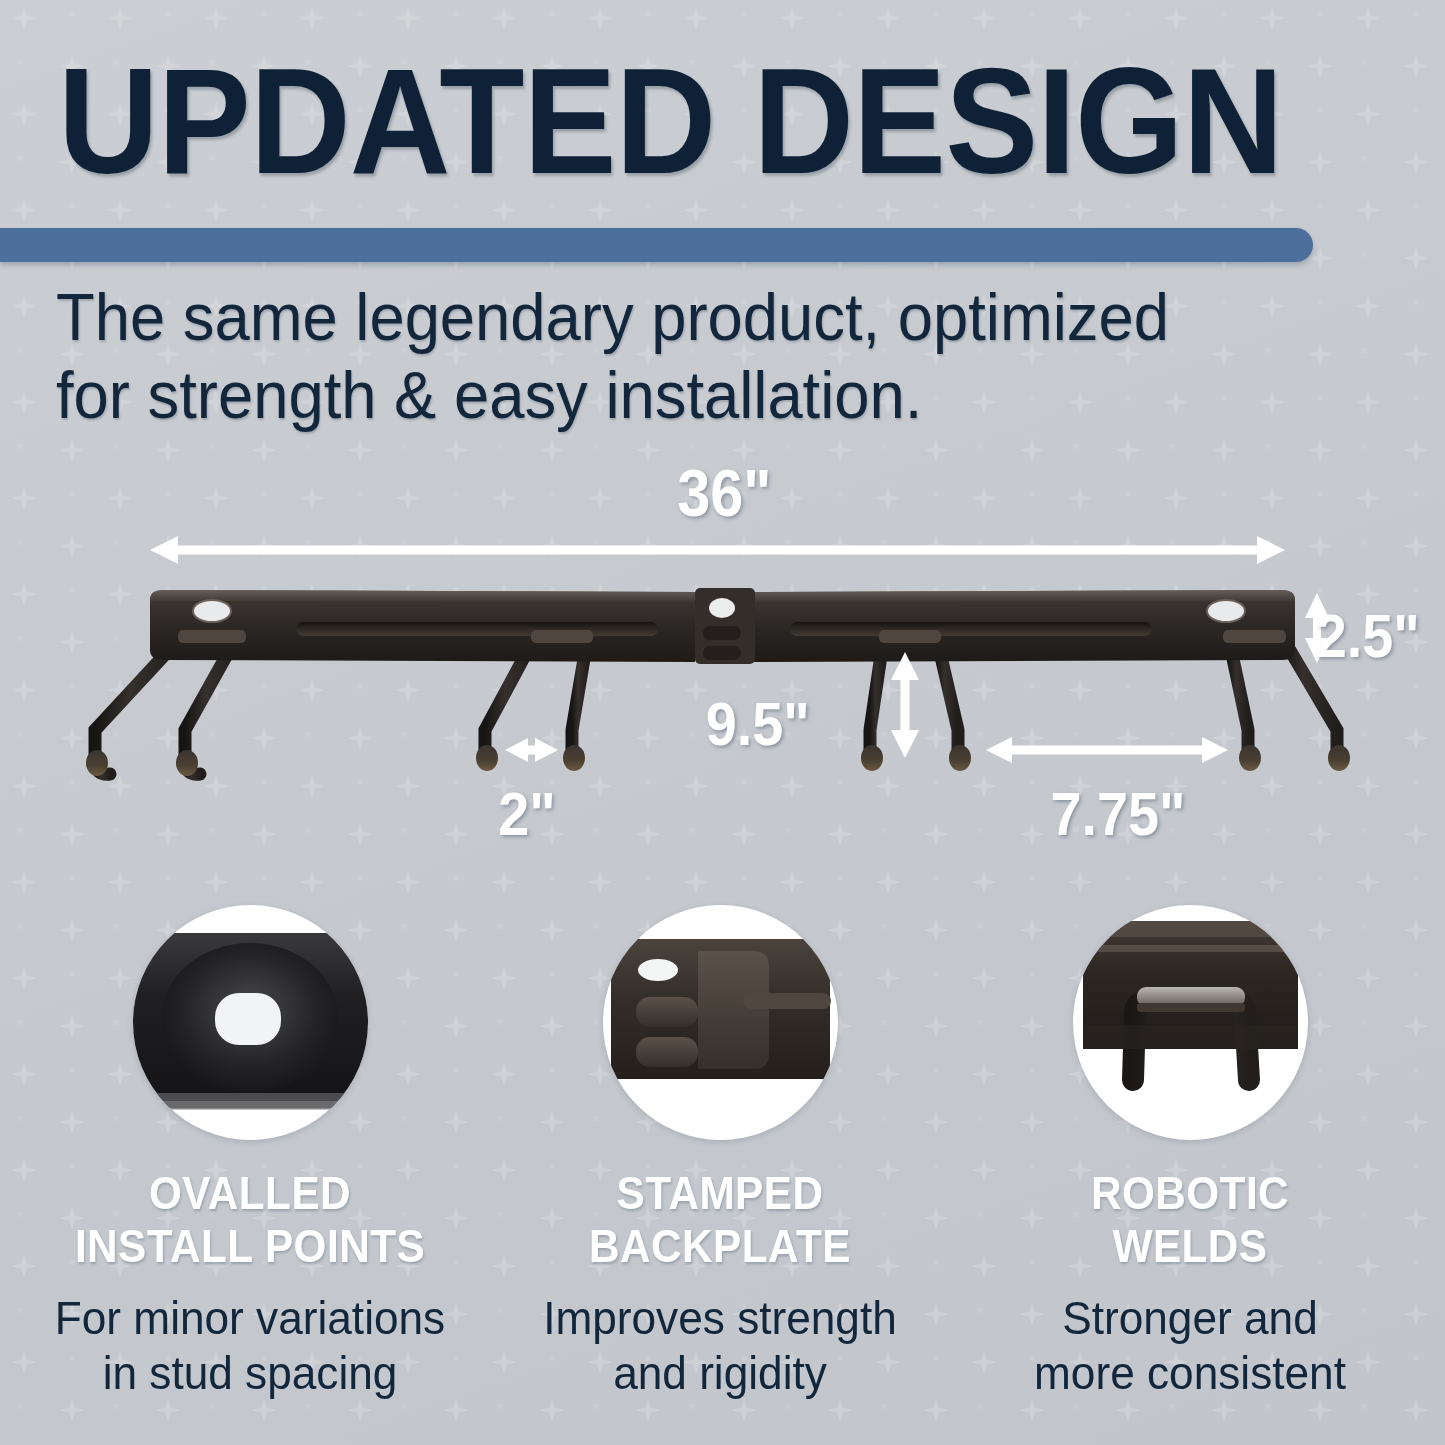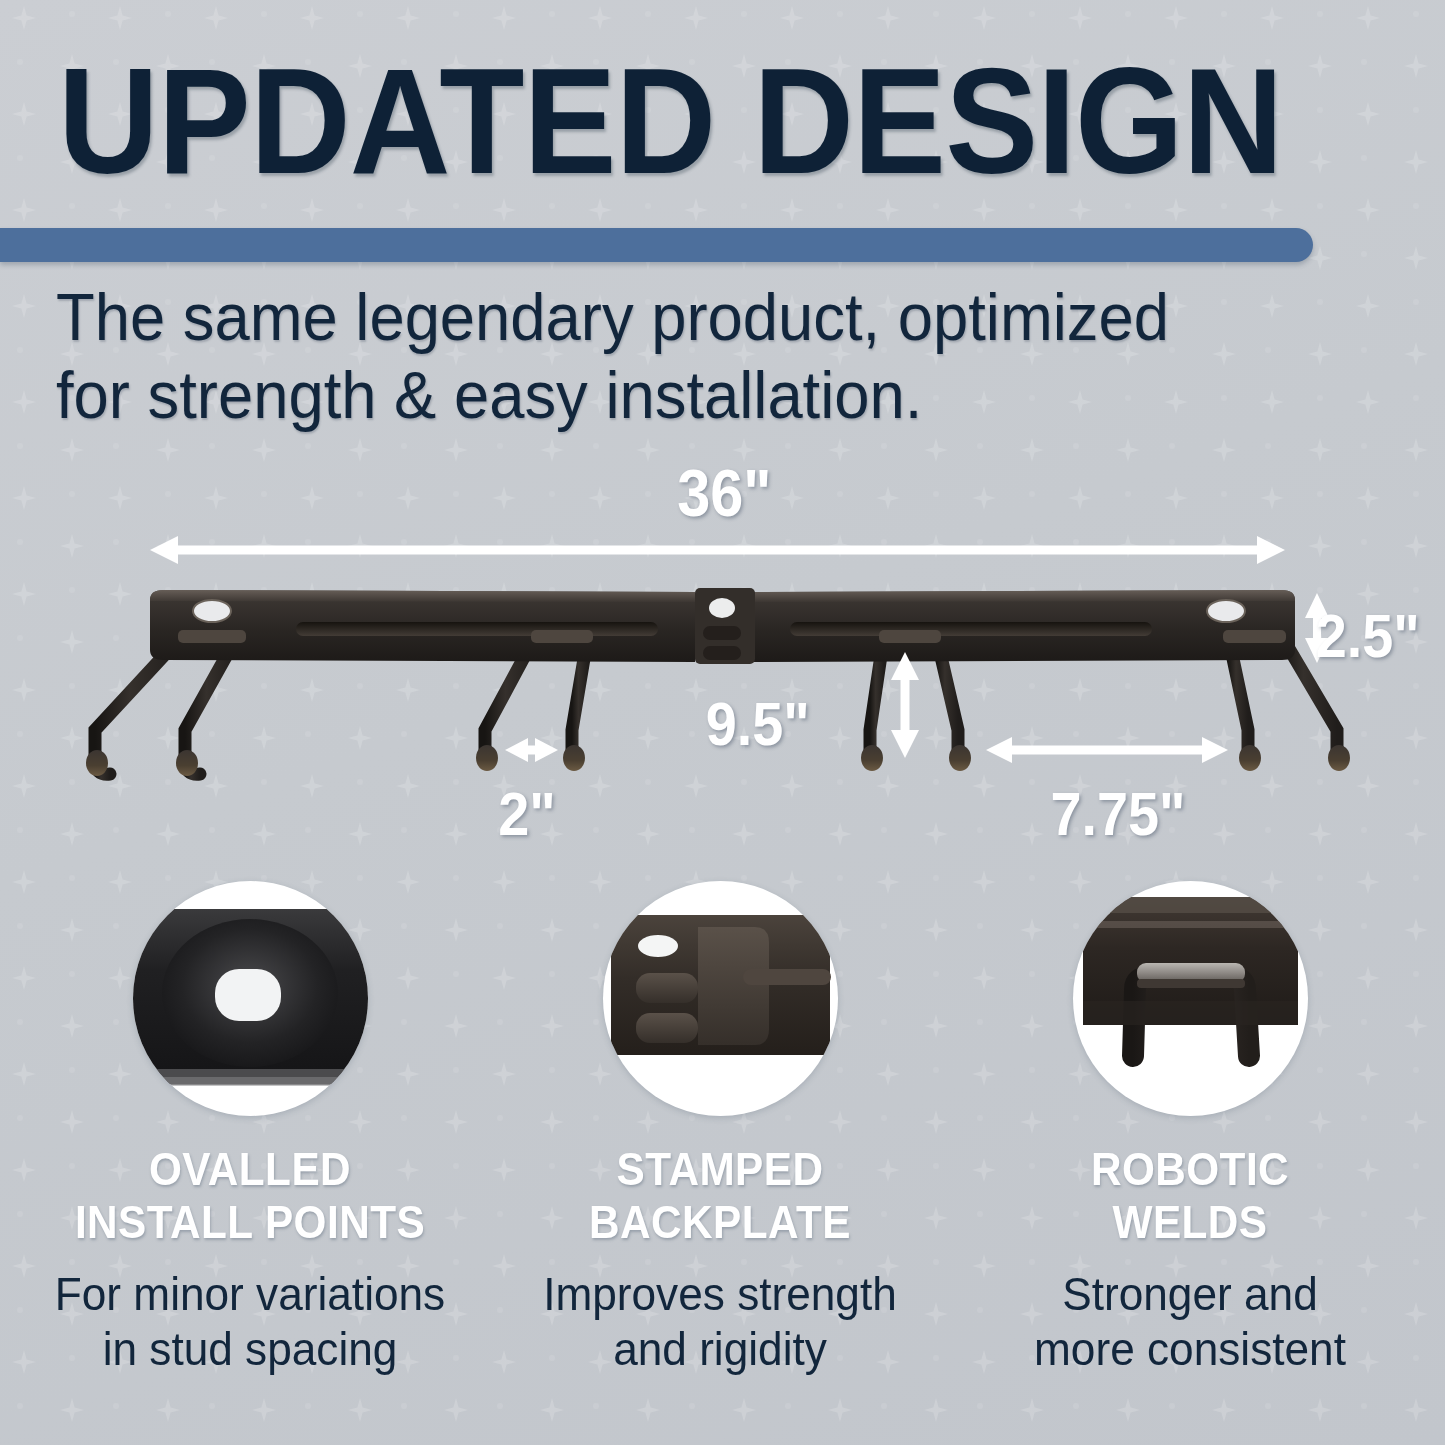--- a/index.html
+++ b/index.html
@@ -88,21 +88,21 @@
   #lbl-36   { left: 672px;  top: 455px;  font-size: 66px; }
   #lbl-25   { left: 1310px; top: 600px;  font-size: 62px; }
   #lbl-95   { left: 700px;  top: 688px;  font-size: 62px; }
   #lbl-2    { left: 495px;  top: 778px;  font-size: 62px; }
   #lbl-775  { left: 1043px; top: 778px;  font-size: 62px; }
 
   
   #features {
     position: absolute;
     left: 0;
-    top: 881px;
+    top: 905px;
     width: 1445px;
     height: 540px;
   }
   .feature {
     position: absolute;
     top: 0;
     width: 470px;
     text-align: center;
   }
   .feature.f1 { left: 15px; }

